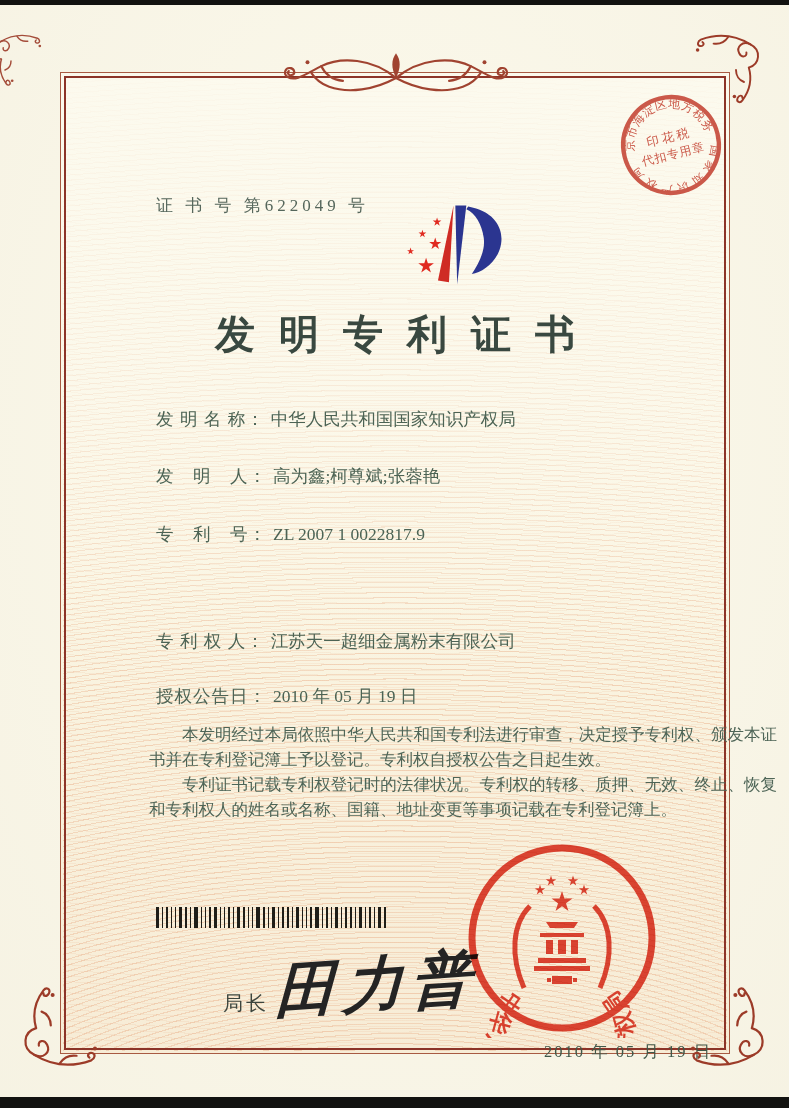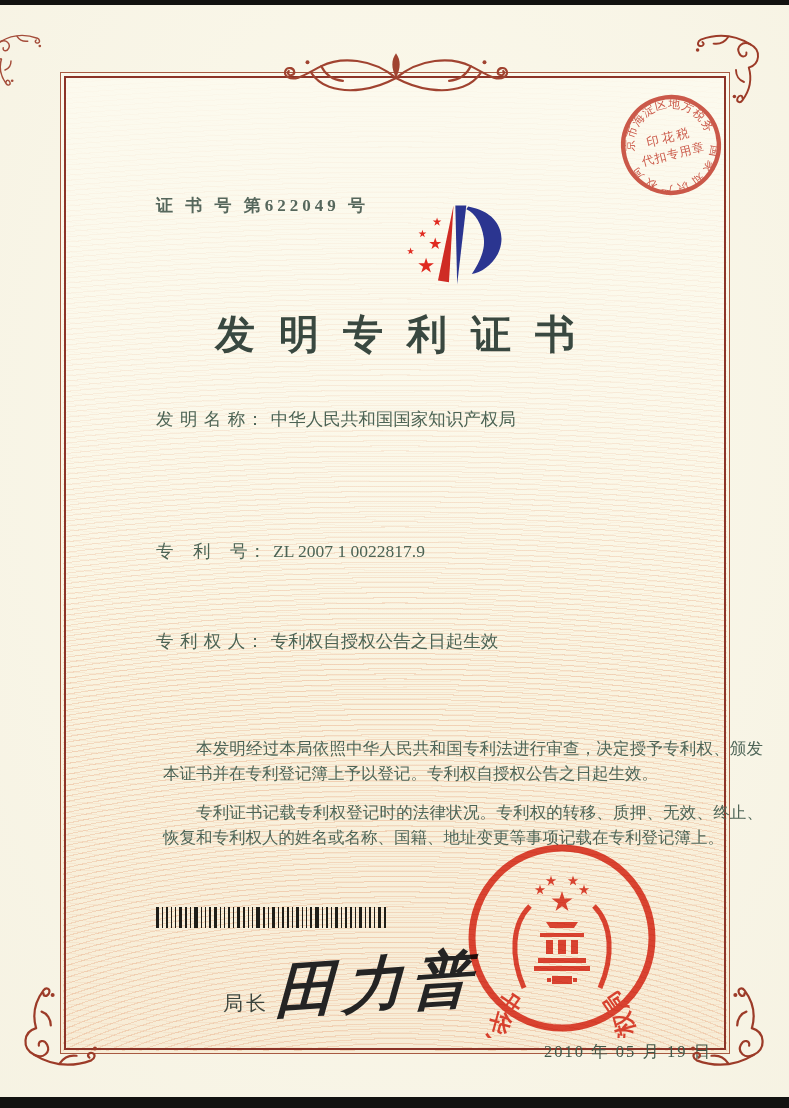--- a/index.html
+++ b/index.html
@@ -22,30 +22,30 @@
   .waves{
     position:absolute;inset:2px;z-index:0;
     background:
       repeating-radial-gradient(ellipse 1500px 760px at 50% 118%, rgba(226,142,96,.26) 0 2px, rgba(0,0,0,0) 2px 10px),
       repeating-radial-gradient(ellipse 1700px 860px at 50% -28%, rgba(226,142,96,.10) 0 2px, rgba(0,0,0,0) 2px 11px);
   }
   .waves::after{
     content:"";position:absolute;inset:0;
     background:linear-gradient(180deg, rgba(252,250,238,.92) 0%, rgba(252,250,238,.55) 34%, rgba(252,250,238,0) 62%);
   }
-  .cert-no{left:95px;top:121px;font-size:17px;letter-spacing:4px;color:#56675c;z-index:2;font-weight:bold;}
+  .cert-no{left:95px;top:121px;font-size:17px;letter-spacing:4px;color:#56675c;z-index:2;}
   .title{
     left:0;top:234px;width:668px;text-align:center;z-index:2;
     font-size:40px;font-weight:700;color:#394840;letter-spacing:24px;text-indent:24px;
   }
   .field{left:95px;z-index:2;font-size:17.5px;color:#4c6354;white-space:nowrap;}
   .field .lbl{letter-spacing:1px;}
   .field .val{margin-left:6px;}
   .paras{left:88px;top:649px;width:628px;z-index:2;font-size:16.5px;line-height:25px;color:#4e6557;text-align:justify;}
-  .paras p{margin:14px;text-indent:2em;font-family:Liberation Serif, serif;}
+  .paras p{margin:0;text-indent:2em;font-family:Liberation Serif, serif;}
   .barcode{left:95px;top:834px;width:240px;height:21px;display:flex;gap:3px;align-items:stretch;z-index:2;}
   .barcode i{display:block;height:100%;background:#1f1e18;}
   .sig-label{left:162px;top:917px;font-size:20px;color:#3c453e;letter-spacing:3px;z-index:2;}
   .sig-name{
     left:214px;top:872px;font-size:60px;font-weight:700;font-style:italic;color:#242424;
     letter-spacing:8px;transform:rotate(-4deg) skewX(-6deg);z-index:2;
     font-family:"DejaVu Serif","Liberation Serif",serif;
   }
   .seal-date{left:483px;top:968px;font-size:16.5px;letter-spacing:2px;color:#40584a;z-index:2;}
   .footer{left:0;top:1007px;width:668px;text-align:center;font-size:15px;letter-spacing:2px;color:#4e6557;z-index:2;}
@@ -100,25 +100,31 @@
         <use href="#star" transform="translate(17,52) scale(4)"></use>
         <use href="#star" transform="translate(34,68) scale(9)"></use>
       </g>
     </svg>
 
     <div class="abs title">发明专利证书</div>
 
     <div class="abs field" style="top:334px">
       <span class="lbl">发 明 名 称：</span><span class="val">中华人民共和国国家知识产权局</span>
     </div>
-    <div class="abs field" style="top:466px">
+    <div class="abs field" style="top:391px">
+      <span class="lbl">发　明　人：</span><span class="val">高为鑫;柯尊斌;张蓉艳</span>
+    </div>
+    <div class="abs field" style="top:449px">
       <span class="lbl">专　利　号：</span><span class="val">ZL 2007 1 0022817.9</span>
     </div>
     <div class="abs field" style="top:556px">
-      <span class="lbl">专 利 权 人：</span><span class="val">专利权自授权公告之日起生效</span>
+      <span class="lbl">专 利 权 人：</span><span class="val">江苏天一超细金属粉末有限公司</span>
+    </div>
+    <div class="abs field" style="top:611px">
+      <span class="lbl">授权公告日：</span><span class="val">2010 年 05 月 19 日</span>
     </div>
 
     <div class="abs paras">
       <p>本发明经过本局依照中华人民共和国专利法进行审查，决定授予专利权、颁发本证书并在专利登记簿上予以登记。专利权自授权公告之日起生效。</p>
       <p>专利证书记载专利权登记时的法律状况。专利权的转移、质押、无效、终止、恢复和专利权人的姓名或名称、国籍、地址变更等事项记载在专利登记簿上。</p>
     </div>
 
     <div class="abs barcode">
         <i style="width: 3px;"></i>
         <i style="width: 1px;"></i>

